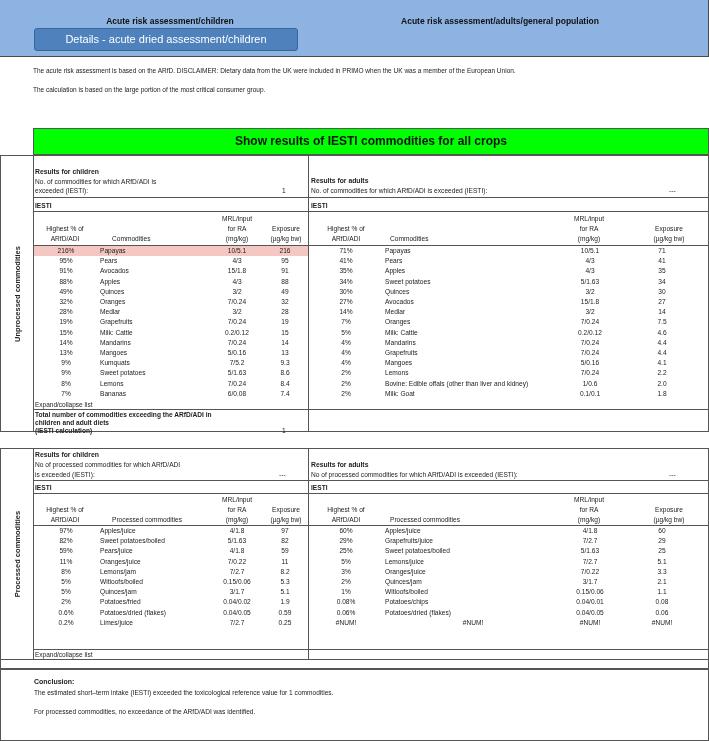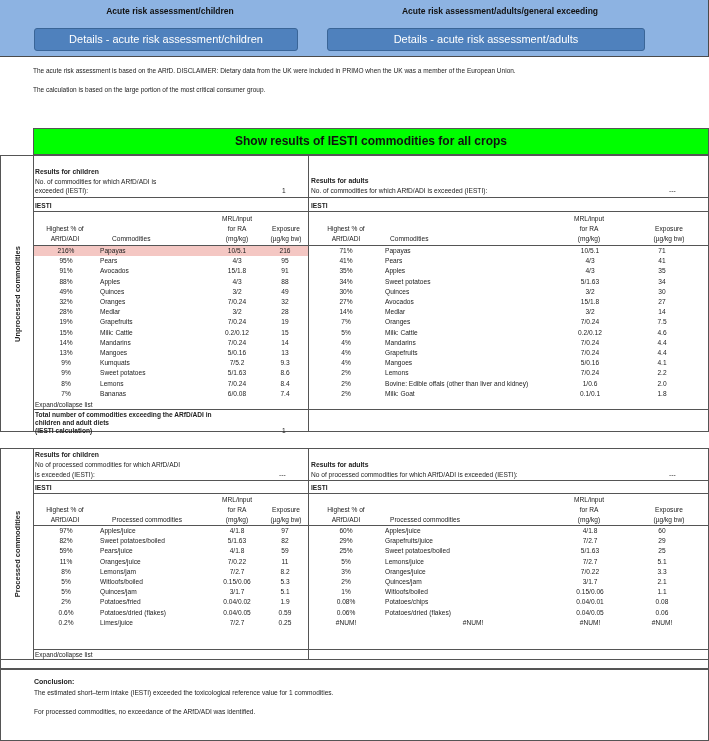--- a/index.html
+++ b/index.html
@@ -8,21 +8,21 @@
     background: #ffffff;
     font-family: "Liberation Sans", sans-serif;
     font-size: 7px; color: #222;
     position: relative;
   }
   .hdr {
     position: absolute; left: 0; top: 0; width: 709px; height: 57px;
     background: #8db3e2; border-bottom: 1px solid #4a4a4a;
     border-right: 1px solid #4a4a4a;
   }
-  .hdr .title { position: absolute; top: 6px; font-weight: bold; font-size: 8.5px; color: #111; text-align: center; }
+  .hdr .title { position: absolute; top: 16px; font-weight: bold; font-size: 8.5px; color: #111; text-align: center; }
   .hdr .btn {
     position: absolute; top: 28px; height: 23px;
     background: #4f81bd; border: 1px solid #3a6597; border-radius: 3px;
     color: #fff; font-size: 11px; text-align: center; line-height: 21px;
     cursor: pointer;
   }
   .note { position: absolute; left: 33px; font-size: 6.5px; color: #222; }
   .green {
     position: absolute; left: 33px; top: 128px; width: 676px; height: 27px;
     background: #00ff00; border: 1px solid #555;
@@ -46,23 +46,22 @@
   table.t td { padding: 0 2px; height: 10.2px; line-height: 10.2px; white-space: nowrap; }
   table.t td.c { text-align: center; }
   table.t tr.hl td { background: #f4c7c3; }
   .th { position: absolute; font-size: 6.6px; line-height: 10px; text-align: center; }
 </style>
 </head>
 <body>
 
 <div class="hdr">
   <div class="title" style="left:40px;width:260px;">Acute risk assessment/children</div>
-  <div class="title" style="left:330px;width:340px;">Acute risk assessment/adults/general exceeding</div>
-  <div class="btn" style="left:34px;width:264px;">Details - acute risk assessment/children</div>
-  <div class="btn" style="left:327px;width:318px;">Details - acute risk assessment/adults</div>
+  <div class="title" style="left:330px;width:340px;">Acute risk assessment/adults/general population</div>
+  <div class="btn" style="left:34px;width:264px;">Details - acute dried assessment/children</div>
 </div>
 
 <div class="note" style="top:67px;">The acute risk assessment is based on the ARfD. DISCLAIMER: Dietary data from the UK were included in PRIMO when the UK was a member of the European Union.</div>
 <div class="note" style="top:86px;">The calculation is based on the large portion of the most critical consumer group.</div>
 
 <div class="green">Show results of IESTI commodities for all crops</div>
 
 <div class="vlabel" style="top:155px;height:277px;">
   <span>Unprocessed commodities</span>
 </div>

